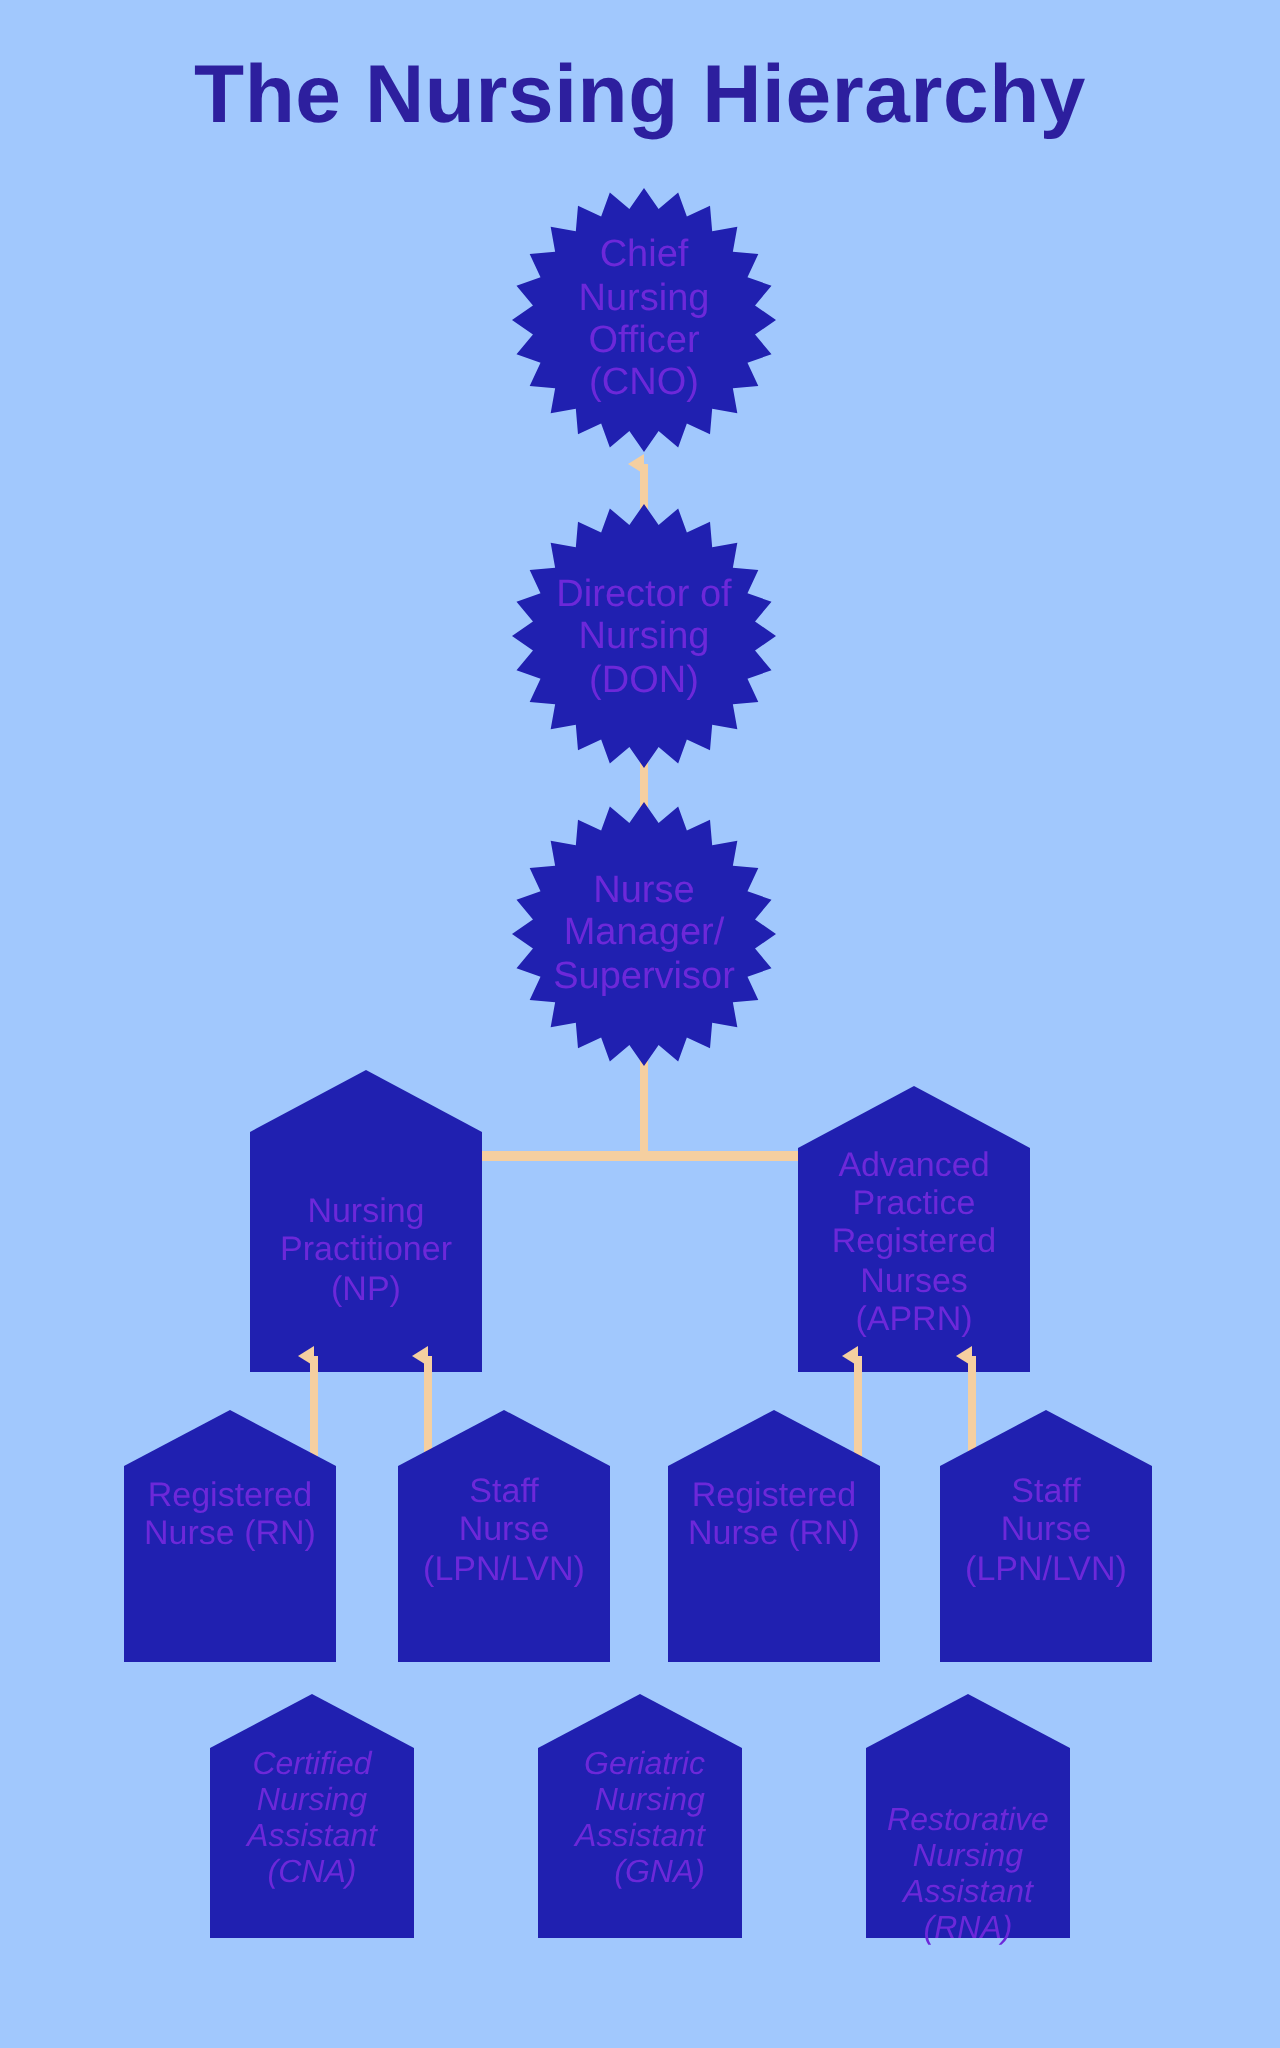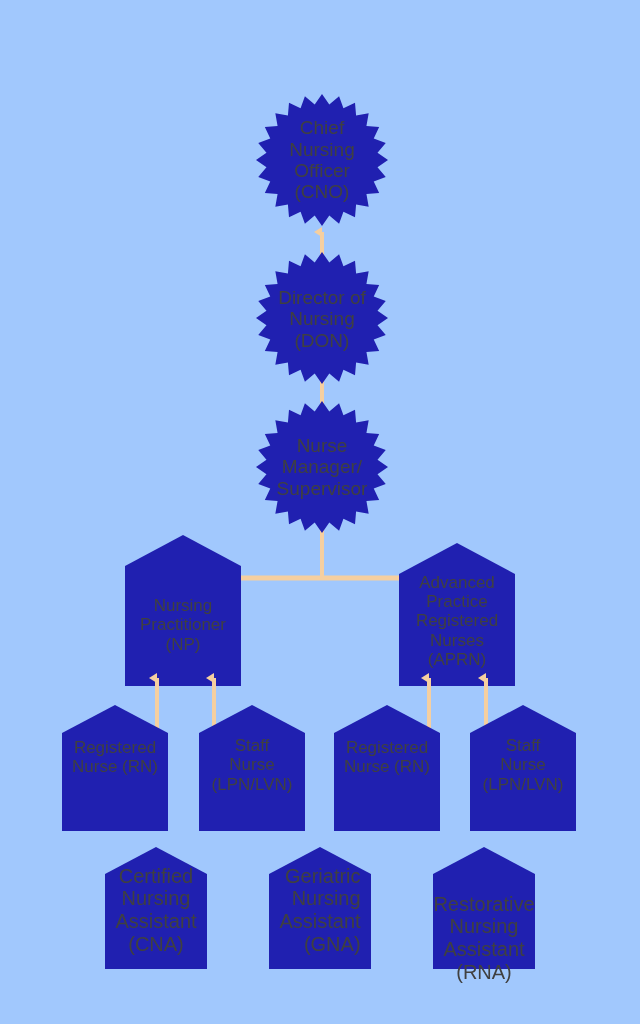--- a/index.html
+++ b/index.html
@@ -41,34 +41,34 @@
   #canvas {
     position:absolute;
     top:0; left:0;
     width:640px;
     height:1024px;
   }
 
   
   .node-label {
     position:absolute;
-    color:#404040;
+    color:#6d28d9;
     text-align:center;
     line-height:1.13;
     font-family:"Liberation Sans", sans-serif;
     white-space:pre-line;
     display:flex;
     align-items:center;
     justify-content:center;
     pointer-events:none;
   }
 
   .star-label { font-size:19px; }
   .pent-label { font-size:17px; }
-  .pent-label-sm { font-size:20px; }
+  .pent-label-sm { font-size:16px;font-style:italic; }
 
   
   #footer-source {
     position:absolute;
     left:18px;
     top:988px;
     font-size:15px;
     color:#17175e;
     font-family:"Liberation Sans", sans-serif;
   }
@@ -82,20 +82,21 @@
     align-items:center;
   }
 
   #footer-logo svg { display:block; }
 </style>
 </head>
 <body>
 
 <div id="infographic">
 
+  <div id="title">The Nursing Hierarchy</div>
 
   <svg id="canvas" viewBox="0 0 640 1024">
     <defs>
 
       <g id="starburst-def"></g>
       <marker id="arrowup" markerWidth="10" markerHeight="10" refX="5" refY="8" orient="auto" markerUnits="userSpaceOnUse">
         <path d="M5,0 L10,8 L0,8 Z" fill="#f5cfa0"></path>
       </marker>
     </defs>
 

